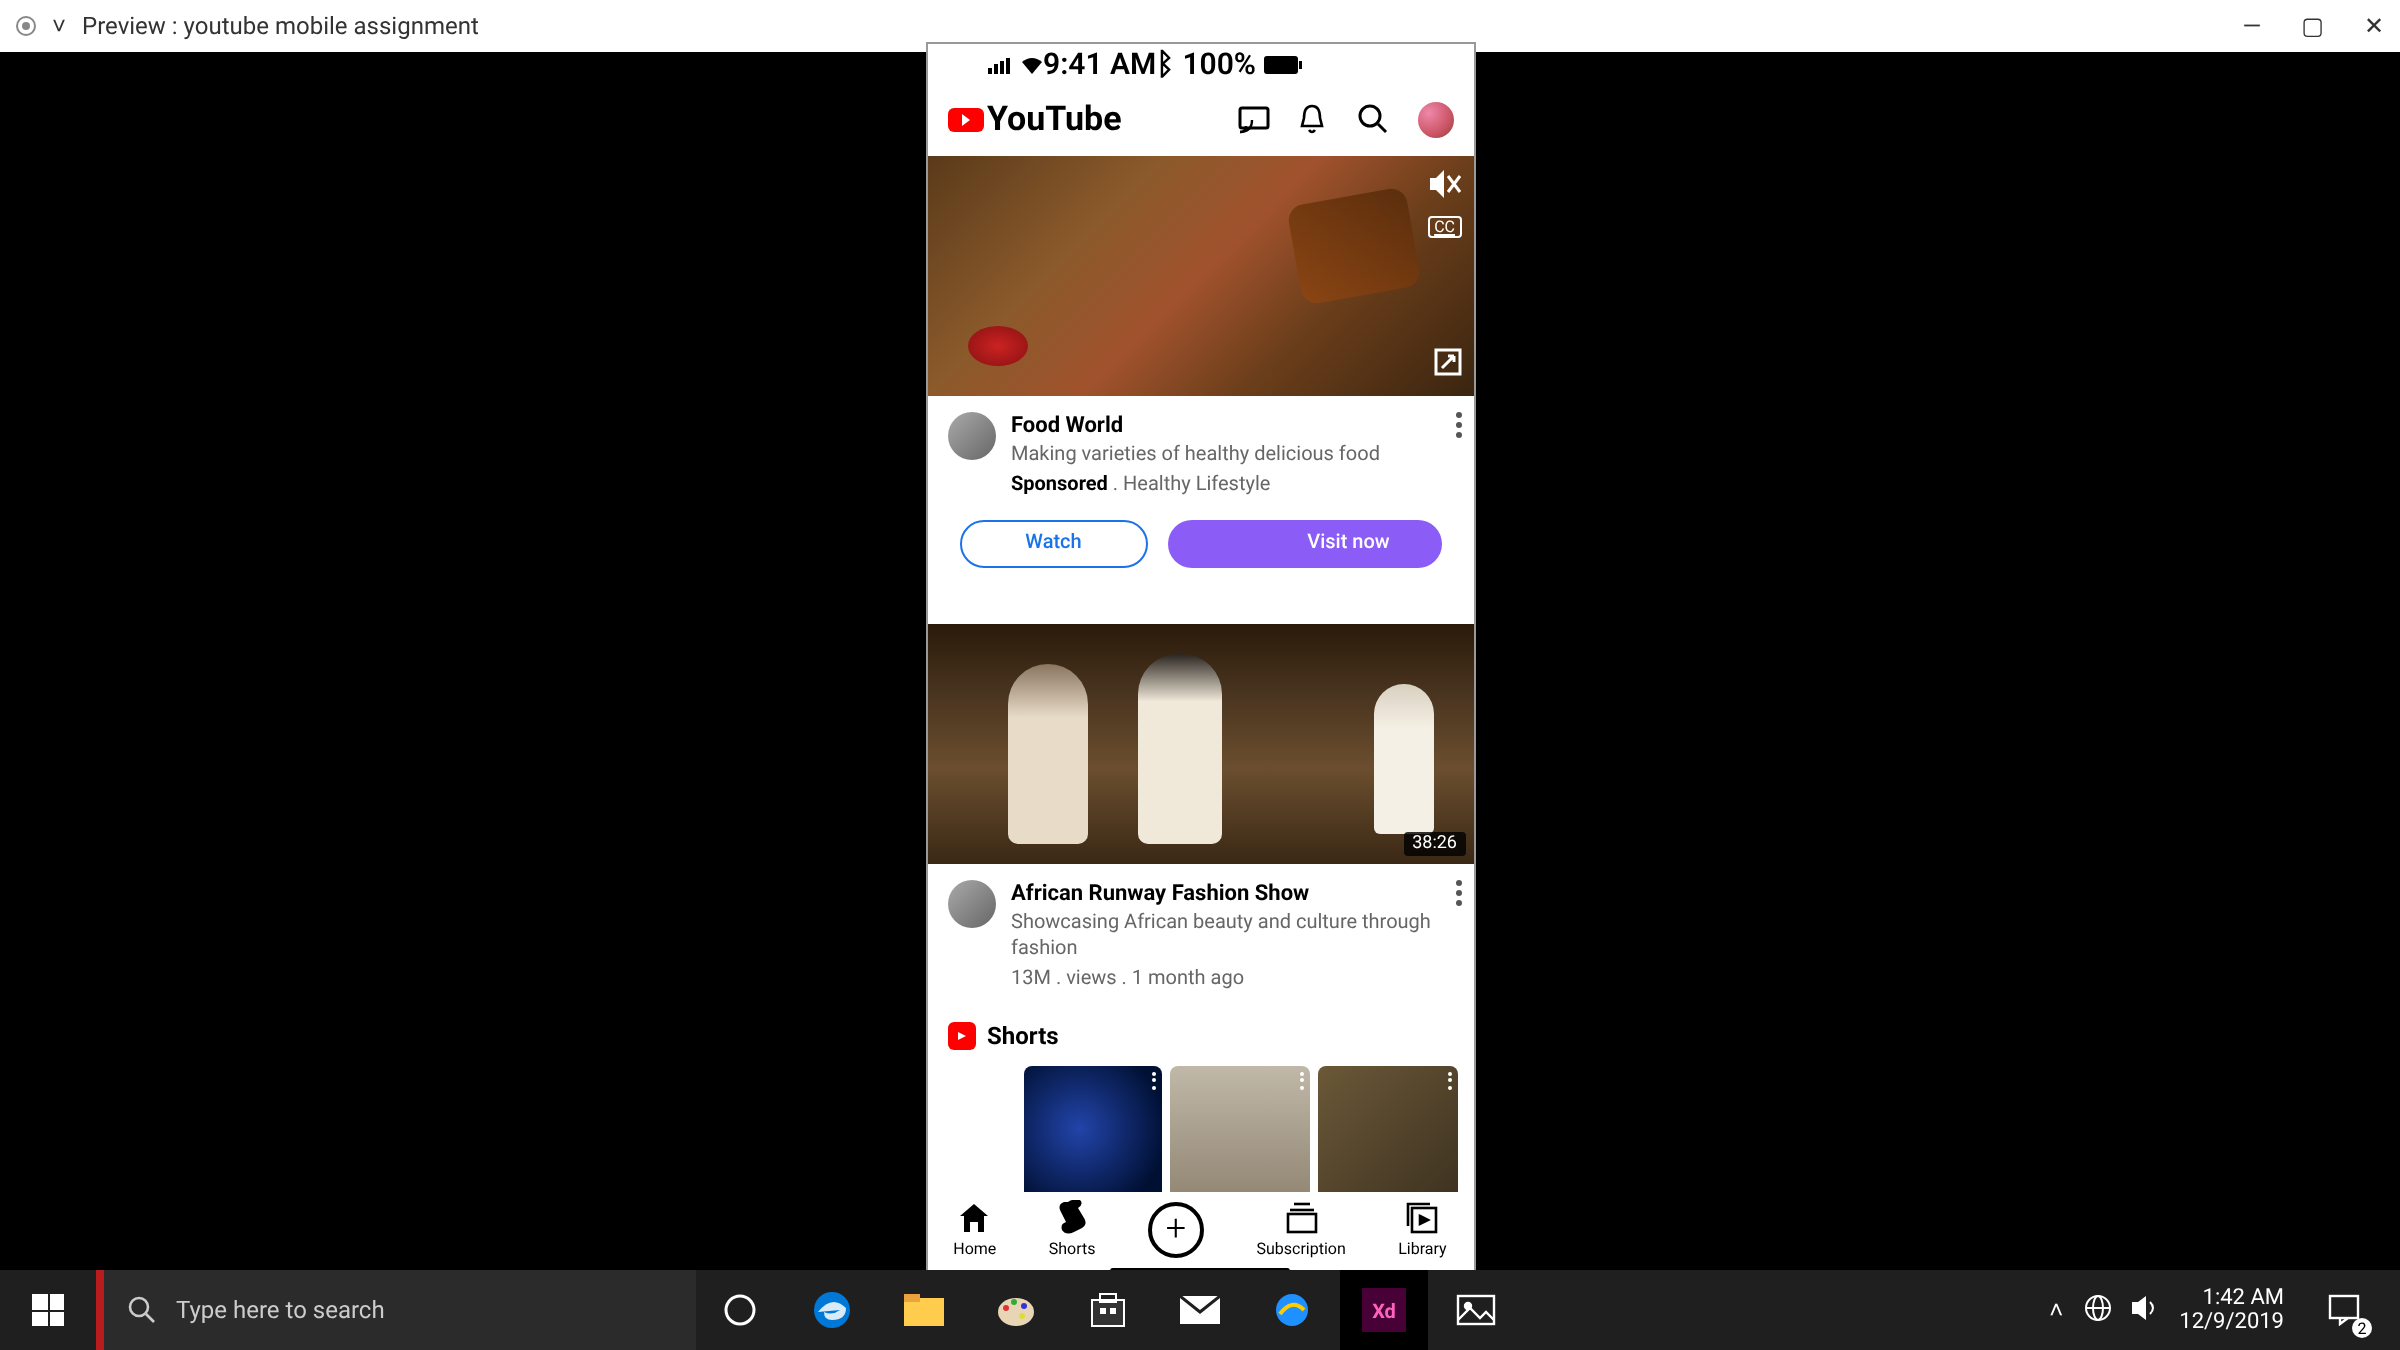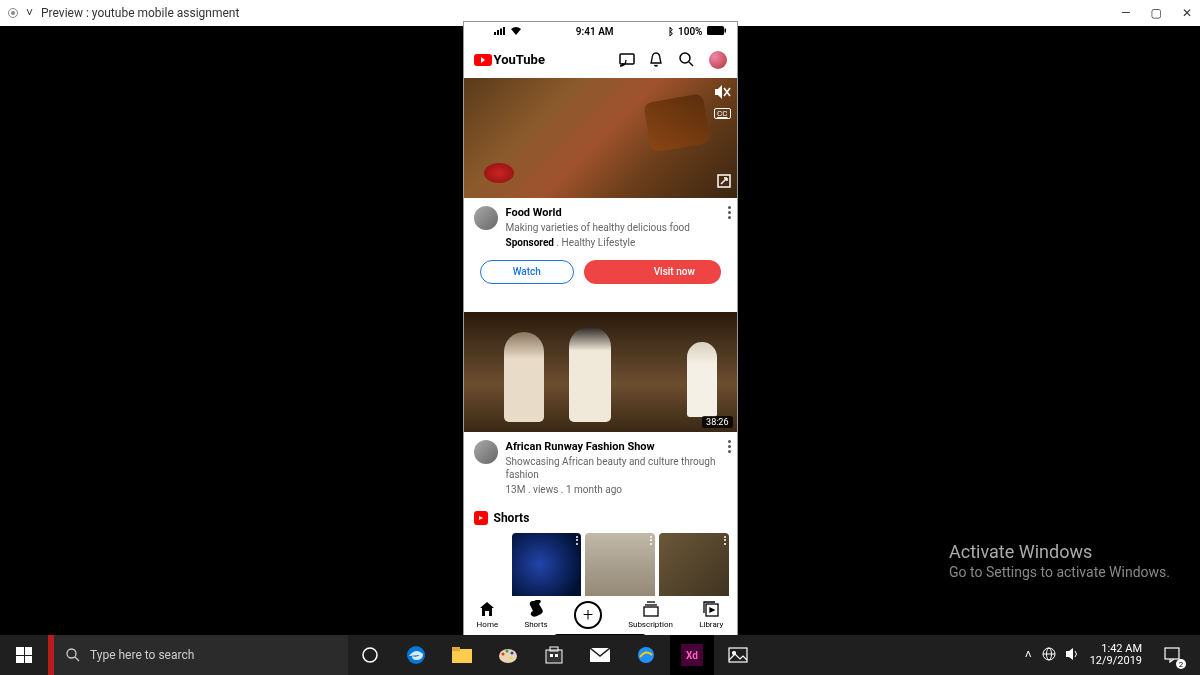--- a/index.html
+++ b/index.html
@@ -13,26 +13,26 @@
 .circle-dot::after{content:'';position:absolute;top:2px;left:2px;width:4px;height:4px;background:#888;border-radius:50%;}
 
 
 .desktop { position: absolute; top: 26px; left: 0; right: 0; bottom: 40px; background: #000; display: flex; align-items: center; justify-content: center; }
 
 
 .phone-wrap { width: 275px; height: 620px; background:#fff; border:1px solid #999; position:relative; overflow:hidden;}
 .phone { width: 100%; height:100%; background: #fff; display: flex; flex-direction: column; }
 
 
-.status-bar { height: 20px; display: flex; align-items: center; justify-content: space-between; padding: 0 10px; font-size: 10px; font-weight: 600; margin-left: 20px; }
+.status-bar { height: 20px; display: flex; align-items: center; padding: 0 10px; font-size: 15px; font-weight: 600; margin-left: 20px; }
 .status-left, .status-right { display: flex; align-items: center; gap: 4px; }
 
 
 .yt-header { height: 36px; display: flex; align-items: center; padding: 0 10px; gap: 8px; }
-.yt-logo { display: flex; align-items: center; gap: 2px; font-weight: 700; font-size: 13px; }
+.yt-logo { display: flex; align-items: center; gap: 2px; font-weight: 700; font-size: 17px; }
 .yt-play { width: 18px; height: 12px; background: #ff0000; border-radius: 3px; display: flex; align-items: center; justify-content: center; }
 .yt-play::after { content: ''; border-left: 4px solid #fff; border-top: 3px solid transparent; border-bottom: 3px solid transparent; }
 .yt-header-right { margin-left: auto; display: flex; align-items: center; gap: 14px; }
 .yt-icon { width: 16px; height: 16px; color:#000;}
 .avatar { width: 18px; height: 18px; border-radius: 50%; background: radial-gradient(circle at 30% 30%, #e8a, #c56 60%, #843); }
 
 
 .yt-content { flex: 1; overflow-y: hidden; }
 
 
@@ -55,21 +55,21 @@
 .ch-title { font-weight: 700; font-size: 11px; margin-bottom: 2px; }
 .ch-desc { color: #666; margin-bottom: 3px; line-height:1.3;}
 .ch-sub { color: #666; }
 .ch-sub b{color:#000;}
 .kebab { position: absolute; top: 8px; right: 6px; display:flex;flex-direction:column;gap:2px;}
 .kebab span{width:3px;height:3px;background:#555;border-radius:50%;}
 
 .cta-row { display: flex; gap: 10px; padding: 4px 16px 10px; }
 .pill-btn { flex: 1; height: 24px; border-radius: 12px; font-size: 10px; font-weight: 500; display: flex; align-items: center; justify-content: center; cursor: pointer; }
 .pill-outline { border: 1px solid #1a73e8; color: #1a73e8; background: #fff; }
-.pill-fill { background: #ef4444; color: #fff; padding-left: 44px; }
+.pill-fill { background: #8b5cf6; color: #fff; padding-left: 44px; }
 
 
 .shorts-hd { display: flex; align-items: center; gap: 6px; padding: 8px 10px 4px; font-size: 12px; font-weight: 700; }
 .shorts-logo { width: 14px; height: 14px; background: #ff0000; border-radius: 3px; position: relative; display:flex;align-items:center;justify-content:center;}
 .shorts-logo::after{content:'';border-left:4px solid #fff;border-top:2.5px solid transparent;border-bottom:2.5px solid transparent;}
 .shorts-row { display: flex; gap: 4px; padding: 4px 8px; margin-left: 40px; }
 .short-item { flex: 1; height: 78px; border-radius: 4px; position: relative; color: #fff; font-size: 8px; overflow: hidden; }
 .s1{background:radial-gradient(circle at 40% 40%,#2244aa,#001033 70%);}
 .s2{background:linear-gradient(180deg,#c0b8a8,#8a7d6a);}
 .s3{background:linear-gradient(135deg,#6b5838,#3a2f1e);}
@@ -87,21 +87,21 @@
 
 
 .watermark { position: absolute; bottom: 55px; right: 30px; color: #888; font-size: 14px; }
 .watermark .wm-title { font-size: 18px; color: #aaa; margin-bottom: 2px; }
 
 
 .taskbar { position: absolute; bottom: 0; left: 0; right: 0; height: 40px; background: #1f1f1f; display: flex; align-items: center; color: #fff; font-size: 12px; }
 .start-btn { width: 48px; height: 40px; display: flex; align-items: center; justify-content: center; cursor:pointer;}
 .win-logo { display: grid; grid-template-columns: 1fr 1fr; grid-template-rows: 1fr 1fr; gap: 1px; width: 16px; height: 16px; }
 .win-logo span { background: #fff; }
-.search-box { width: 300px; height: 40px; background: #2b2b2b; display: flex; align-items: center; padding: 0 12px; gap: 10px; color: #ccc; border-left:6px solid #b91c1c;}
+.search-box { width: 300px; height: 40px; background: #2b2b2b; display: flex; align-items: center; padding: 0 12px; gap: 10px; color: #ccc; border-left:4px solid #b91c1c;}
 .task-icons { display: flex; align-items: center; height: 40px; gap:2px;}
 .task-ic { width: 44px; height: 40px; display: flex; align-items: center; justify-content: center; cursor:pointer;}
 .tray { margin-left: auto; display: flex; align-items: center; gap: 10px; padding-right: 8px; }
 .tray-time { text-align: right; font-size: 11px; line-height: 1.1; }
 .notif-btn { width: 40px; height: 40px; display: flex; align-items: center; justify-content: center; position:relative;}
 .notif-badge{position:absolute;bottom:6px;right:6px;background:#fff;color:#000;font-size:8px;width:10px;height:10px;border-radius:50%;display:flex;align-items:center;justify-content:center;}
 </style>
 </head>
 <body>
 
@@ -302,24 +302,20 @@
                 <path d="M7 7 L11 9 L7 11 Z" fill="#000"></path>
               </svg>
             </span>
         <span>Library</span>
       </div>
     </div>
     <div class="home-indicator"></div>
   </div>
   </div>
 
-  <div class="watermark">
-    <div class="wm-title">Activate Windows</div>
-    <div>Go to Settings to activate Windows.</div>
-  </div>
 </div>
 
 <div class="taskbar">
   <div class="start-btn">
     <div class="win-logo">
         <span></span>
         <span></span>
         <span></span>
         <span></span>
       </div>

